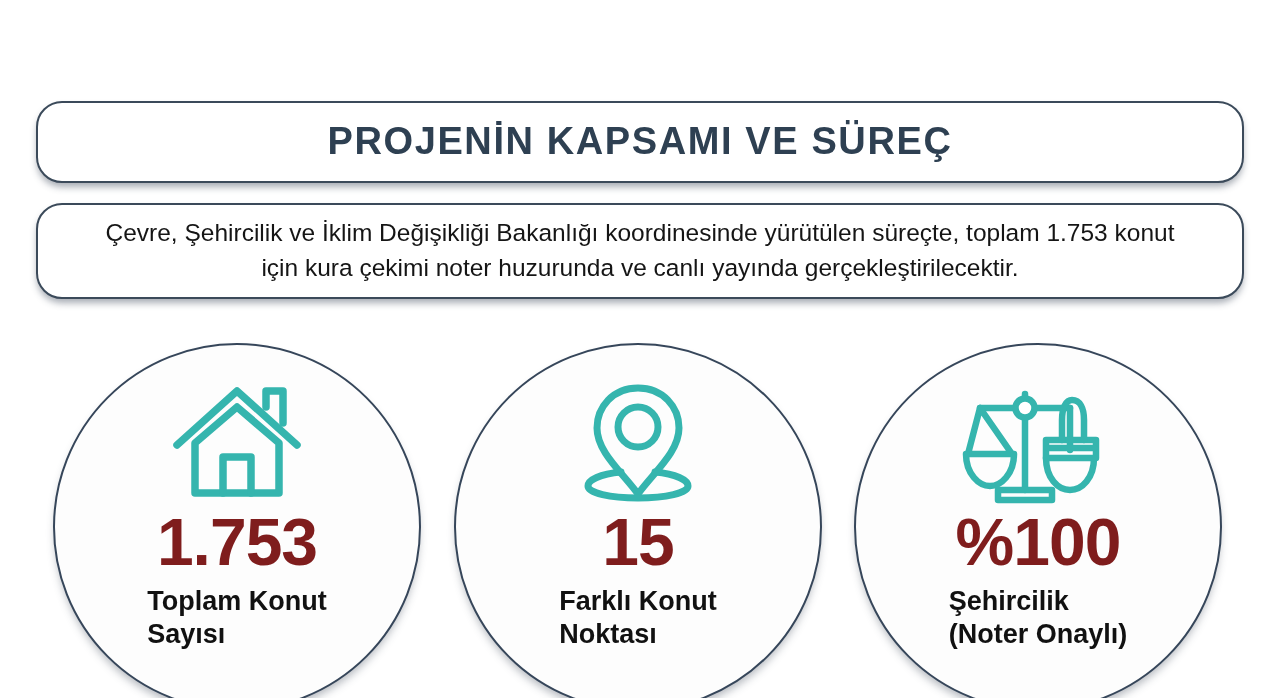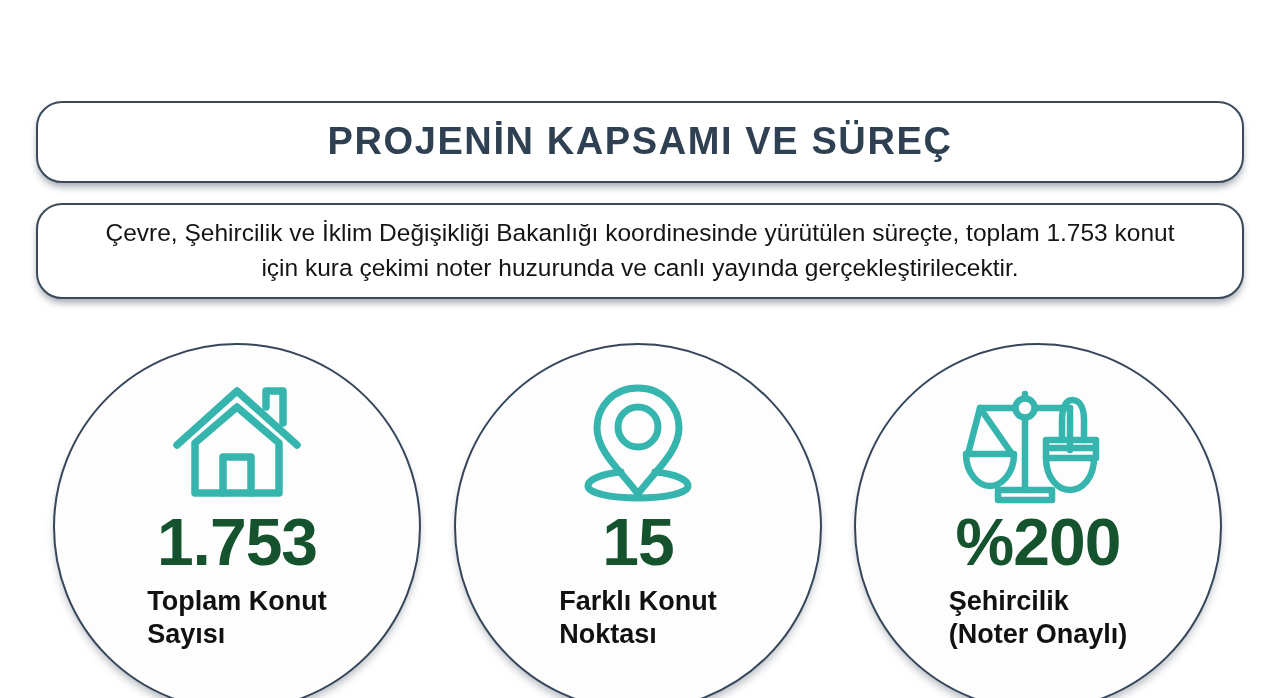--- a/index.html
+++ b/index.html
@@ -105,21 +105,21 @@
     display: flex;
     align-items: center;
     justify-content: center;
   }
 
   .stat-icon svg { display: block; }
 
   .stat-value {
     font-size: 66px;
     font-weight: 800;
-    color: #14532d;
+    color: #7f1d1d;
     letter-spacing: -1px;
     line-height: 1;
     margin-top: 6px;
   }
 
   .stat-label {
     margin-top: 10px;
     font-size: 27px;
     font-weight: 700;
     color: #111111;
@@ -204,21 +204,21 @@
           <path d="M108 30 L108 72"></path>
 
           <path d="M84 80 C84 100 96 112 108 112 C120 112 132 100 132 80"></path>
 
           <path d="M84 62 L134 62 L134 80 L84 80 Z"></path>
           <path d="M86 70 L132 70"></path>
 
           <path d="M100 62 L100 42 C100 30 104 22 110 22 C118 22 122 30 122 42 L122 62"></path>
         </svg>
       </div>
-      <div class="stat-value">%200</div>
+      <div class="stat-value">%100</div>
       <div class="stat-label">
         <span class="lbl-line">Şehircilik</span>
         <span class="lbl-line">(Noter Onaylı)</span>
       </div>
     </div>
 
   </div>
 </div>
 
 </body></html>

